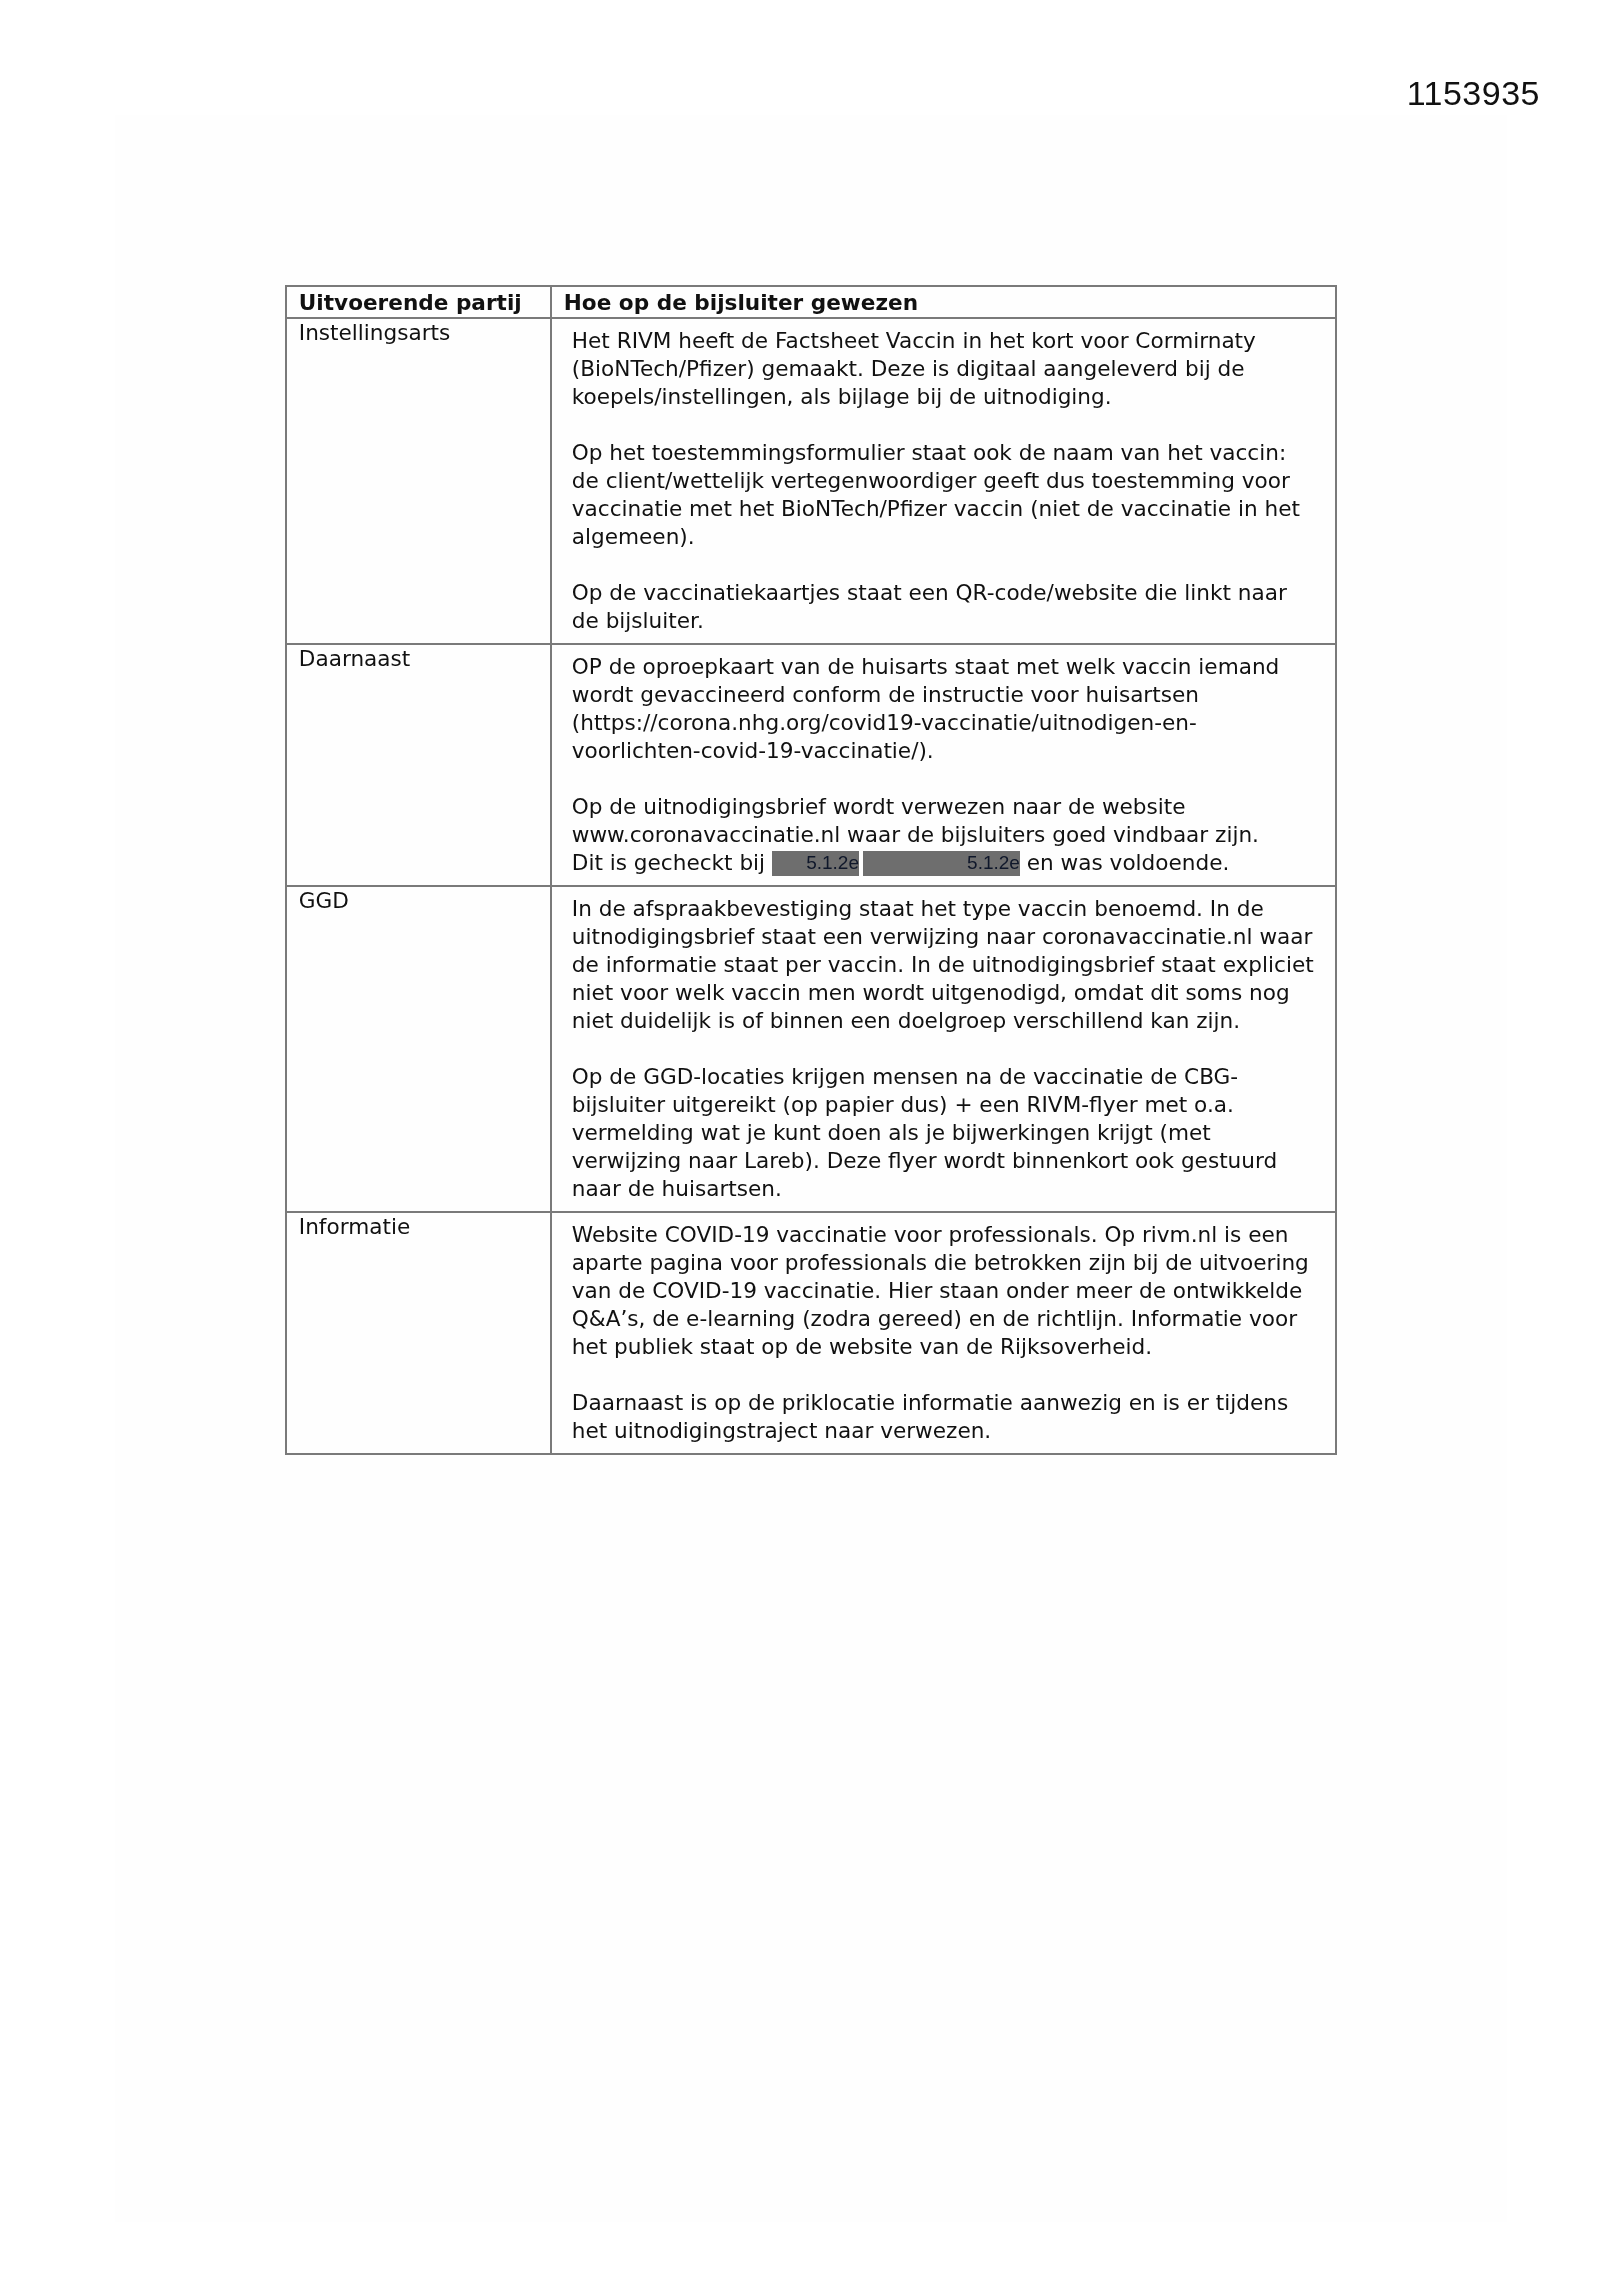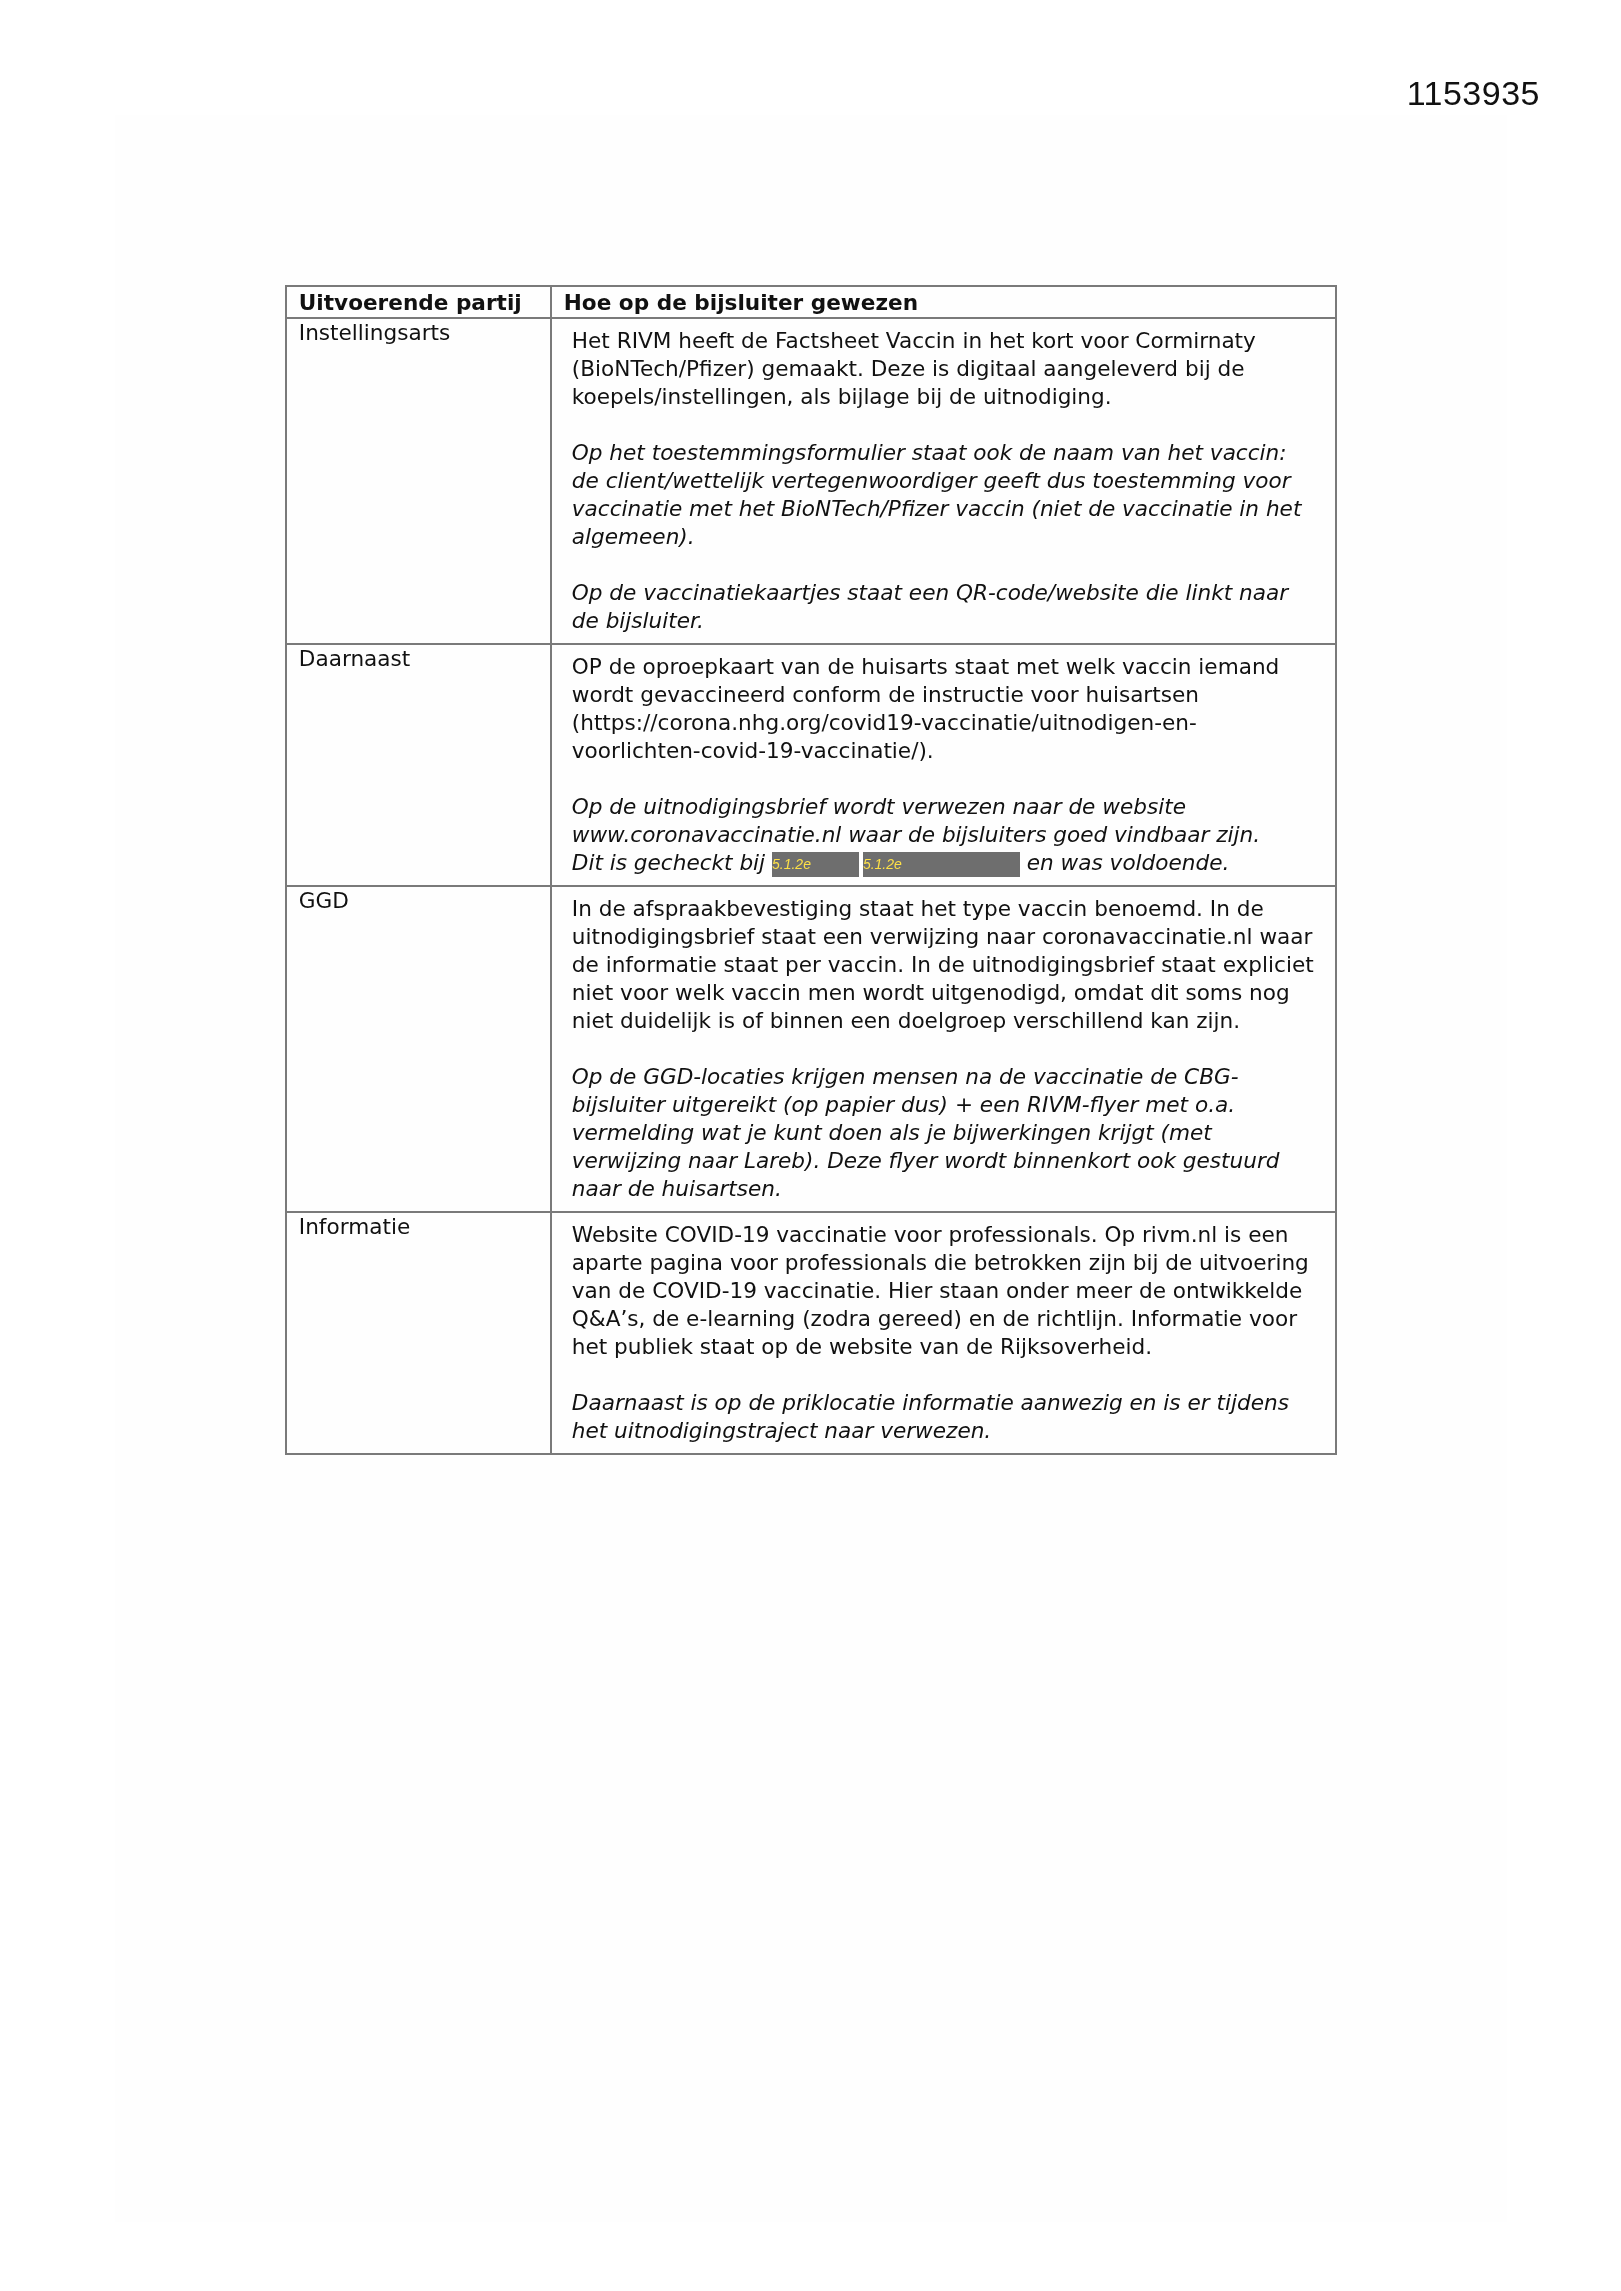--- a/index.html
+++ b/index.html
@@ -45,30 +45,30 @@
       border: 2px solid #7a7a7a;
       vertical-align: top;
       text-align: left;
       padding: 0 9.8px 0 11.8px;
     }
     table.main th {
       font-weight: bold;
       padding-top: 2px;
     }
     .para { margin: 8px; }
-    .para + .para { margin-top: 28px; font-style: italic; }
+    .para + .para { margin-top: 28px; }
     .redact {
       display: inline-block;
       background: #6e6e6e;
-      color: #fde047;
+      color: #0f172a;
       font-family: "Liberation Sans", sans-serif;
-      font-size: 14px;
+      font-size: 19px;
       line-height: 24.5px;
       height: 24.5px;
-      text-align: left;
+      text-align: right;
       vertical-align: 1px;
     }
     .redact.r1 { width: 87px; }
     .redact.r2 { width: 157px; margin-left: 3.9px; }
   </style>
 </head>
 <body>
 
 <div class="page-inner"></div>
 

